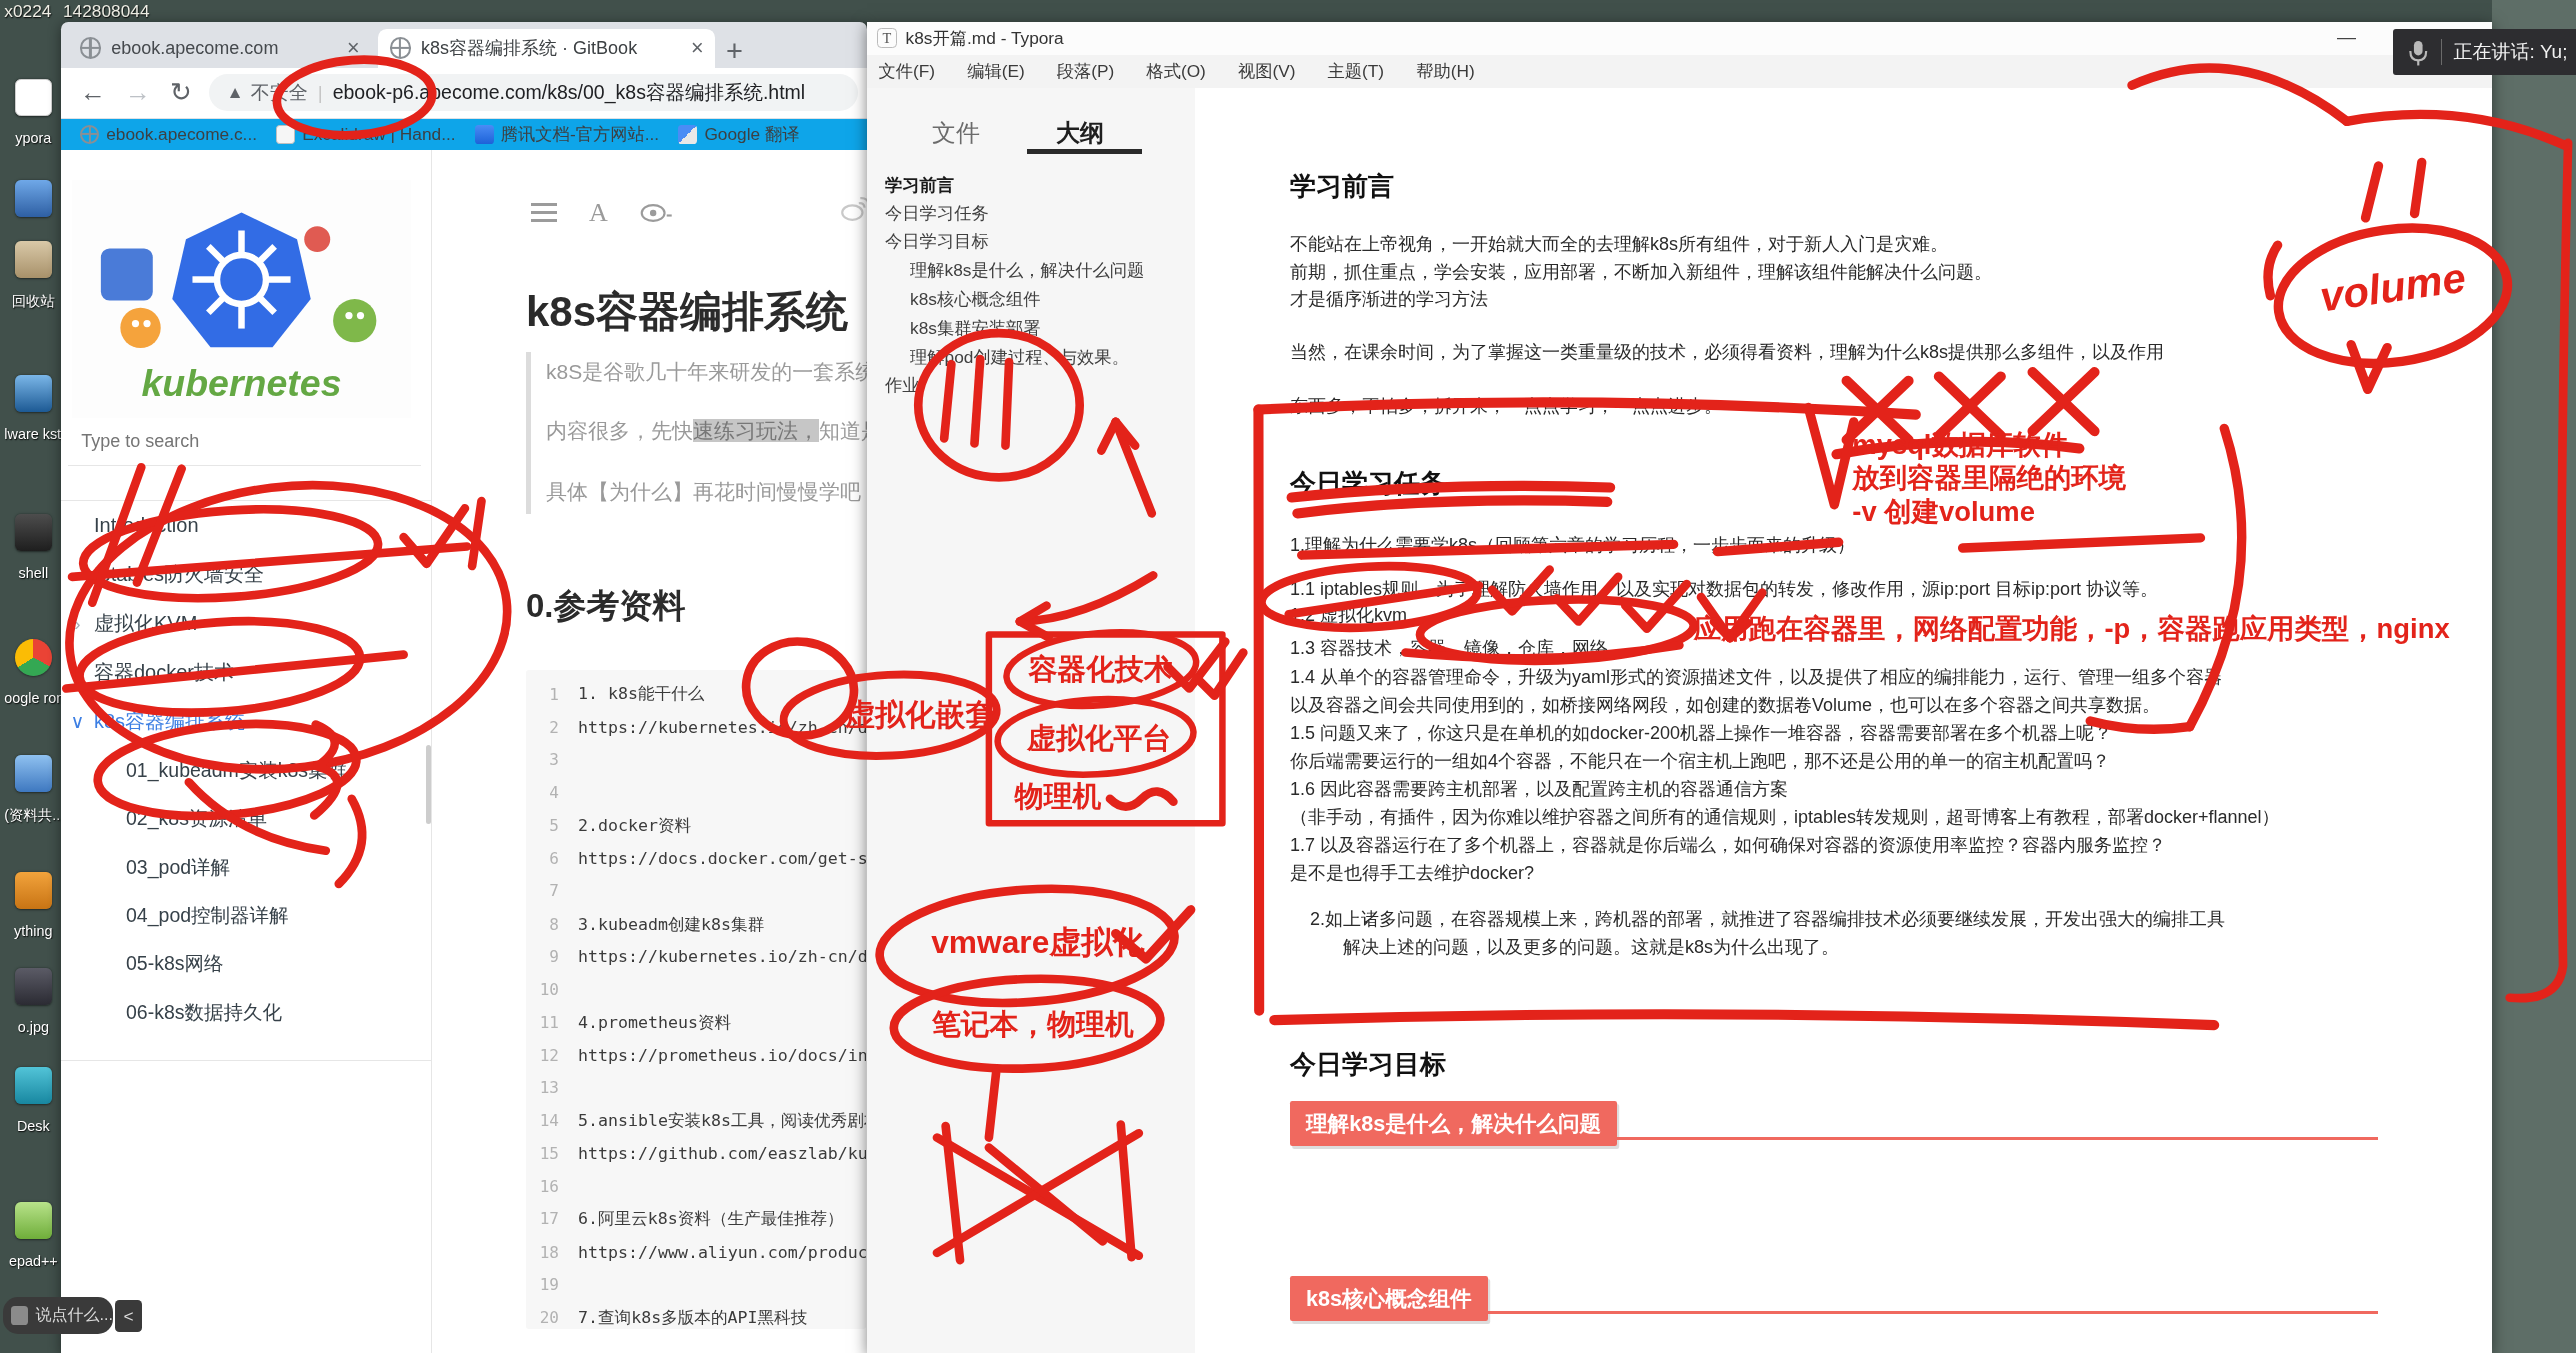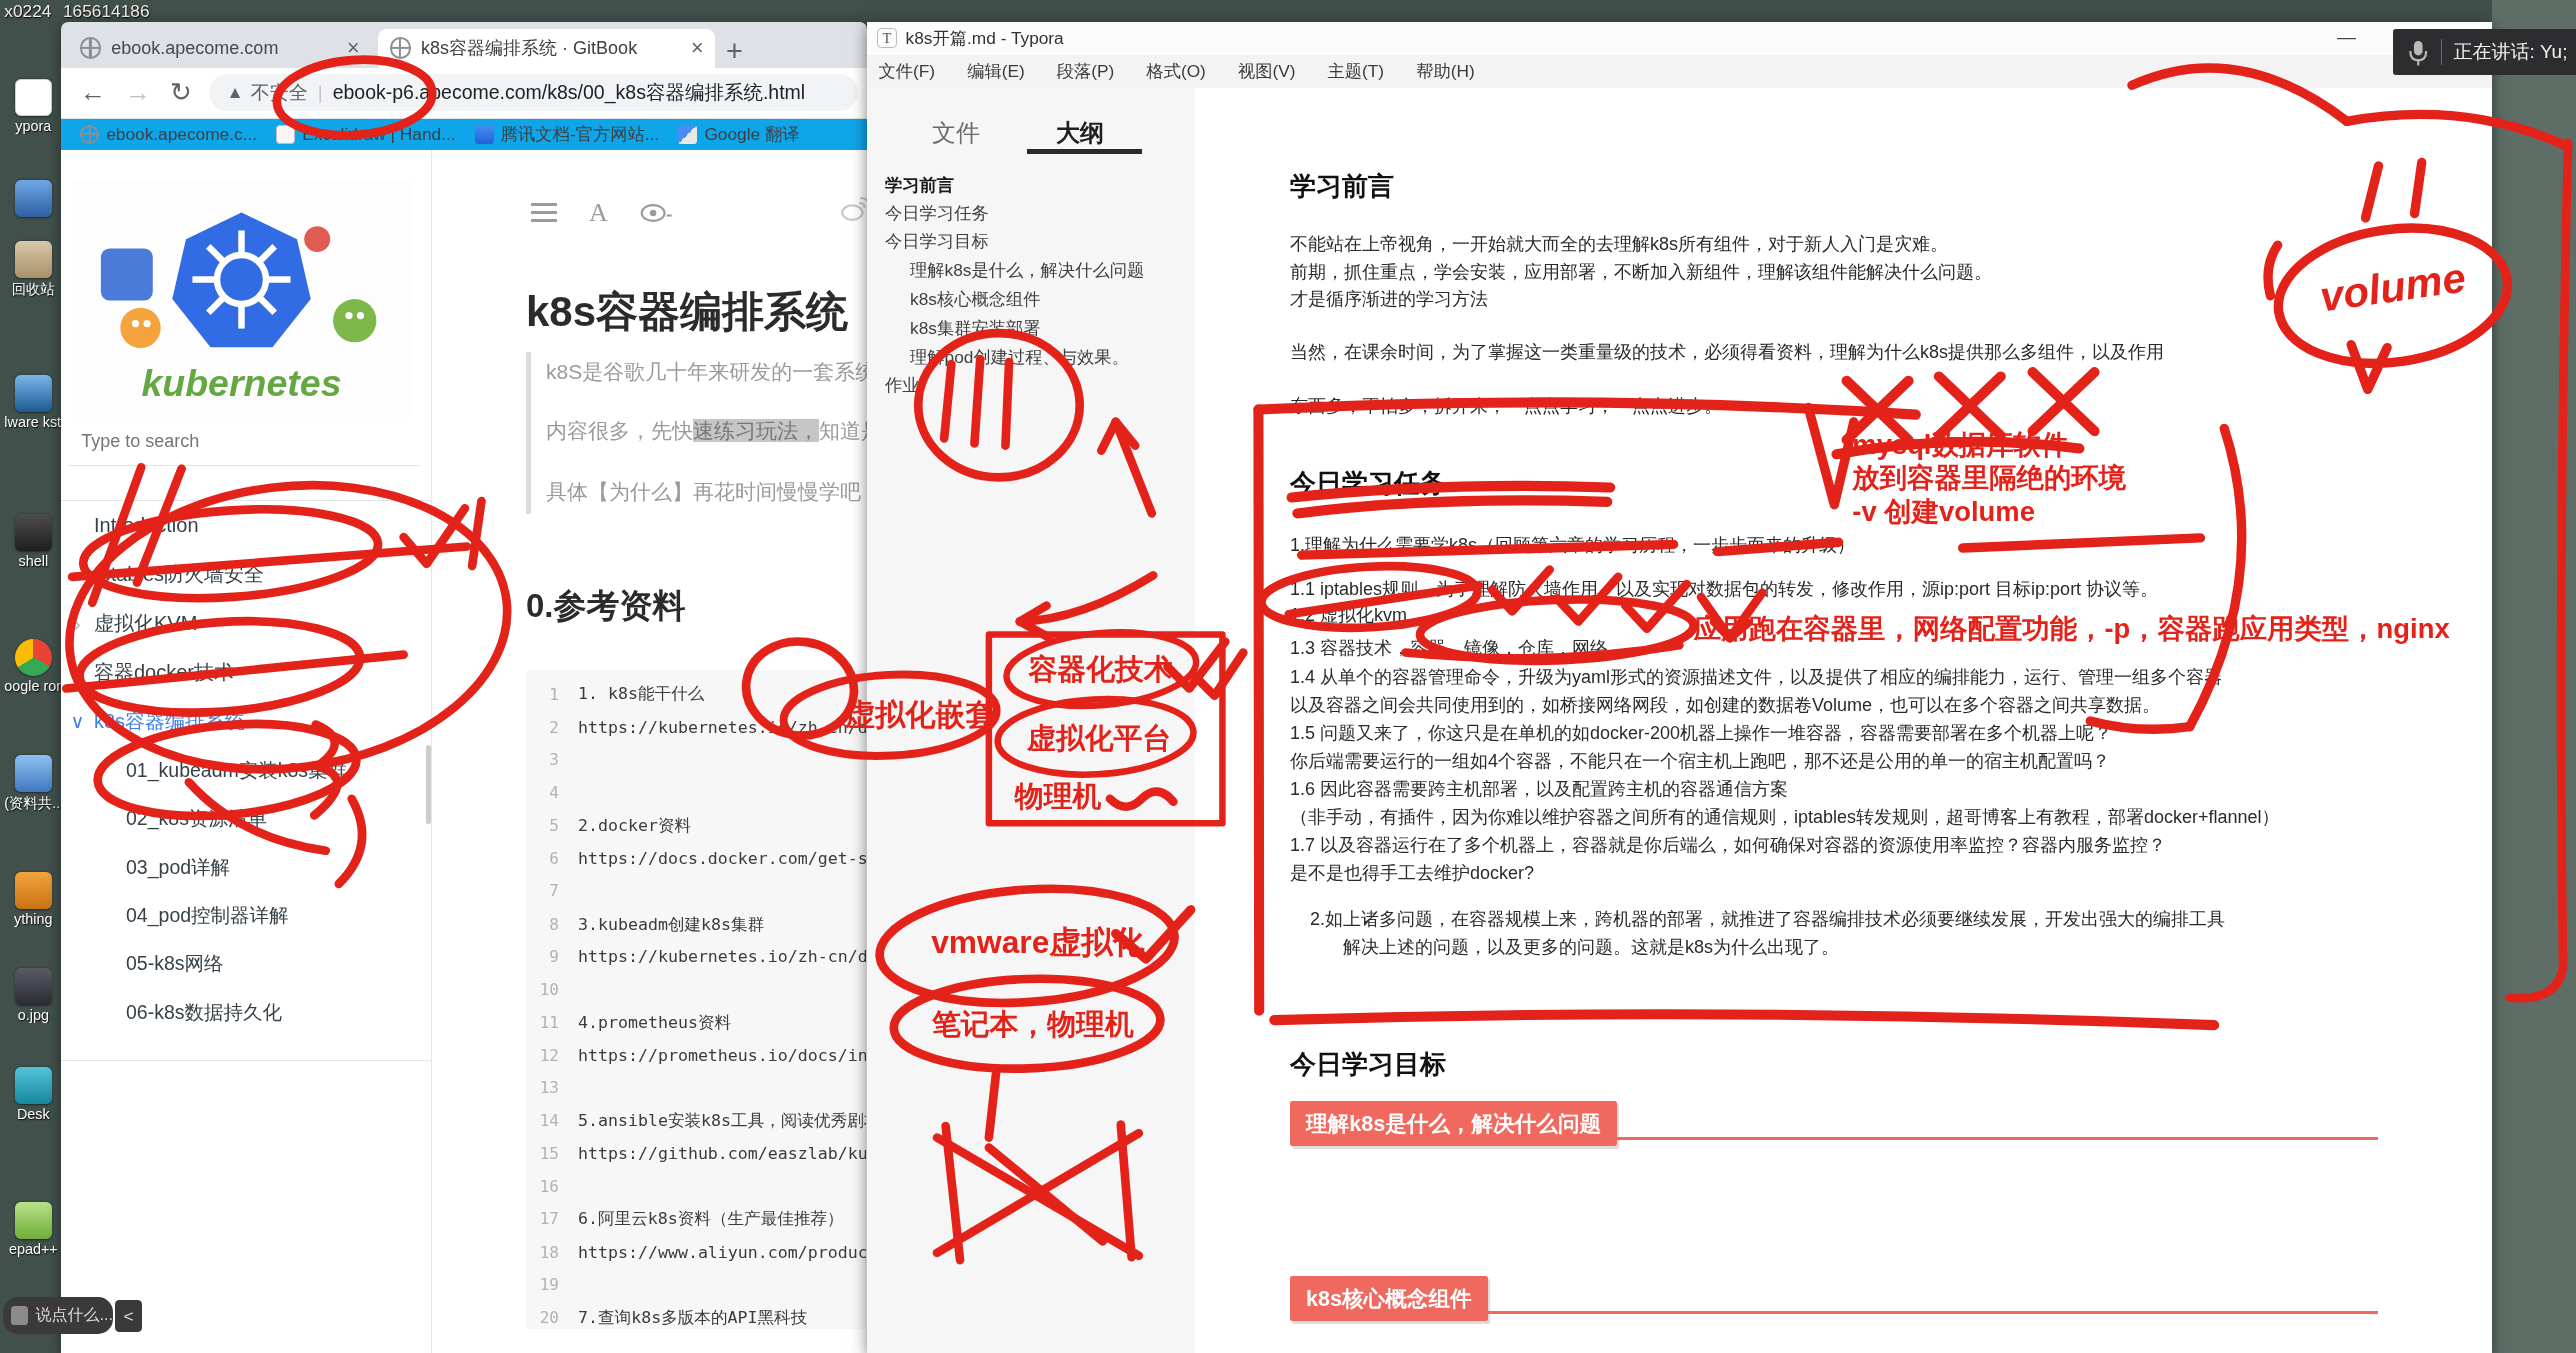--- a/index.html
+++ b/index.html
@@ -6,21 +6,21 @@
   html,body { width:2576px; height:1354px; overflow:hidden; }
   body { font-family:"Liberation Sans", sans-serif; background:#41504b; position:relative; }
   .abs { position:absolute; }
 
   
   #corner-a { left:4.3px; top:1.4px; color:#f0efe6; font-size:17.3px; text-shadow:0.7px 0.7px 1.4px #000; }
   #corner-b { left:63px; top:1.4px; color:#f0efe6; font-size:17.3px; text-shadow:0.7px 0.7px 1.4px #000; }
   #right-strip { left:2492px; top:0; width:84px; height:1354px; background:#5e6e67; }
   .dicon { left:4.3px; width:58px; text-align:center; }
   .dicon .ic { width:37px; height:37px; margin:0 auto; border-radius:5.8px; box-shadow:0 0.7px 2.2px rgba(0,0,0,.5); }
-  .dicon .lb { color:#fff; font-size:14.4px; margin-top:2px; text-shadow:0.7px 0.7px 1.4px #000; white-space:nowrap; overflow:hidden; }
+  .dicon .lb { color:#fff; font-size:14.4px; margin-top:14px; text-shadow:0.7px 0.7px 1.4px #000; white-space:nowrap; overflow:hidden; }
 
   
   #chrome { left:61px; top:21.6px; width:806px; height:1332px; background:#dee1e6; border-radius:7.2px 7.2px 0 0; overflow:hidden; box-shadow:0 2.9px 13px rgba(0,0,0,.45); }
   .tab { top:7.2px; height:39px; display:flex; align-items:center; font-size:18px; color:#45494d; }
   #tab1 { left:7.2px; width:303px; padding:0 11.5px; }
   #tab2 { left:317px; width:337px; background:#fff; border-radius:8.6px 8.6px 0 0; padding:0 11.5px; color:#3c4043; }
   .favicon { width:21.6px; height:21.6px; border-radius:50%; border:2.2px solid #8a8f94; position:relative; flex:0 0 auto; }
   .favicon:before, .favicon:after { content:""; position:absolute; background:#8a8f94; }
   .favicon:before { left:50%; top:0; width:2.2px; height:100%; transform:translateX(-50%); }
   .favicon:after { top:50%; left:0; height:2.2px; width:100%; transform:translateY(-50%); }
@@ -95,21 +95,21 @@
   #mic-label { color:#f2f2f2; font-size:19px; white-space:nowrap; }
   #danmaku { left:2.9px; top:1297px; width:110px; height:37px; background:#3a3a3a; border-radius:15px; display:flex; align-items:center; z-index:40; }
   #danmaku .cam { width:19px; height:19px; background:#8b8b8b; border-radius:3.6px; margin:0 7.2px 0 8.6px; }
   #danmaku-text { color:#ddd; font-size:16px; white-space:nowrap; }
   #danmaku-tab { left:115px; top:1300px;width:27px; height:32px; background:#3a3a3a; border-radius:4.3px; color:#ddd; font-size:17.3px; display:flex; align-items:center; justify-content:center; z-index:40; }
 </style>
 </head>
 <body>
 
 <div class="abs" id="corner-a">x0224</div>
-<div class="abs" id="corner-b">165614186</div>
+<div class="abs" id="corner-b">142808044</div>
 <div class="abs" id="right-strip"></div>
 
 <div class="abs dicon" style="top:79px">
   <div class="ic" style="background:#fff;border:1.4px solid #cfcfcf"></div>
   <div class="lb">ypora</div>
 </div>
 <div class="abs dicon" style="top:180px">
   <div class="ic" style="background:linear-gradient(#6fa8e8,#2e5fa3)"></div>
   <div class="lb"></div>
 </div>

